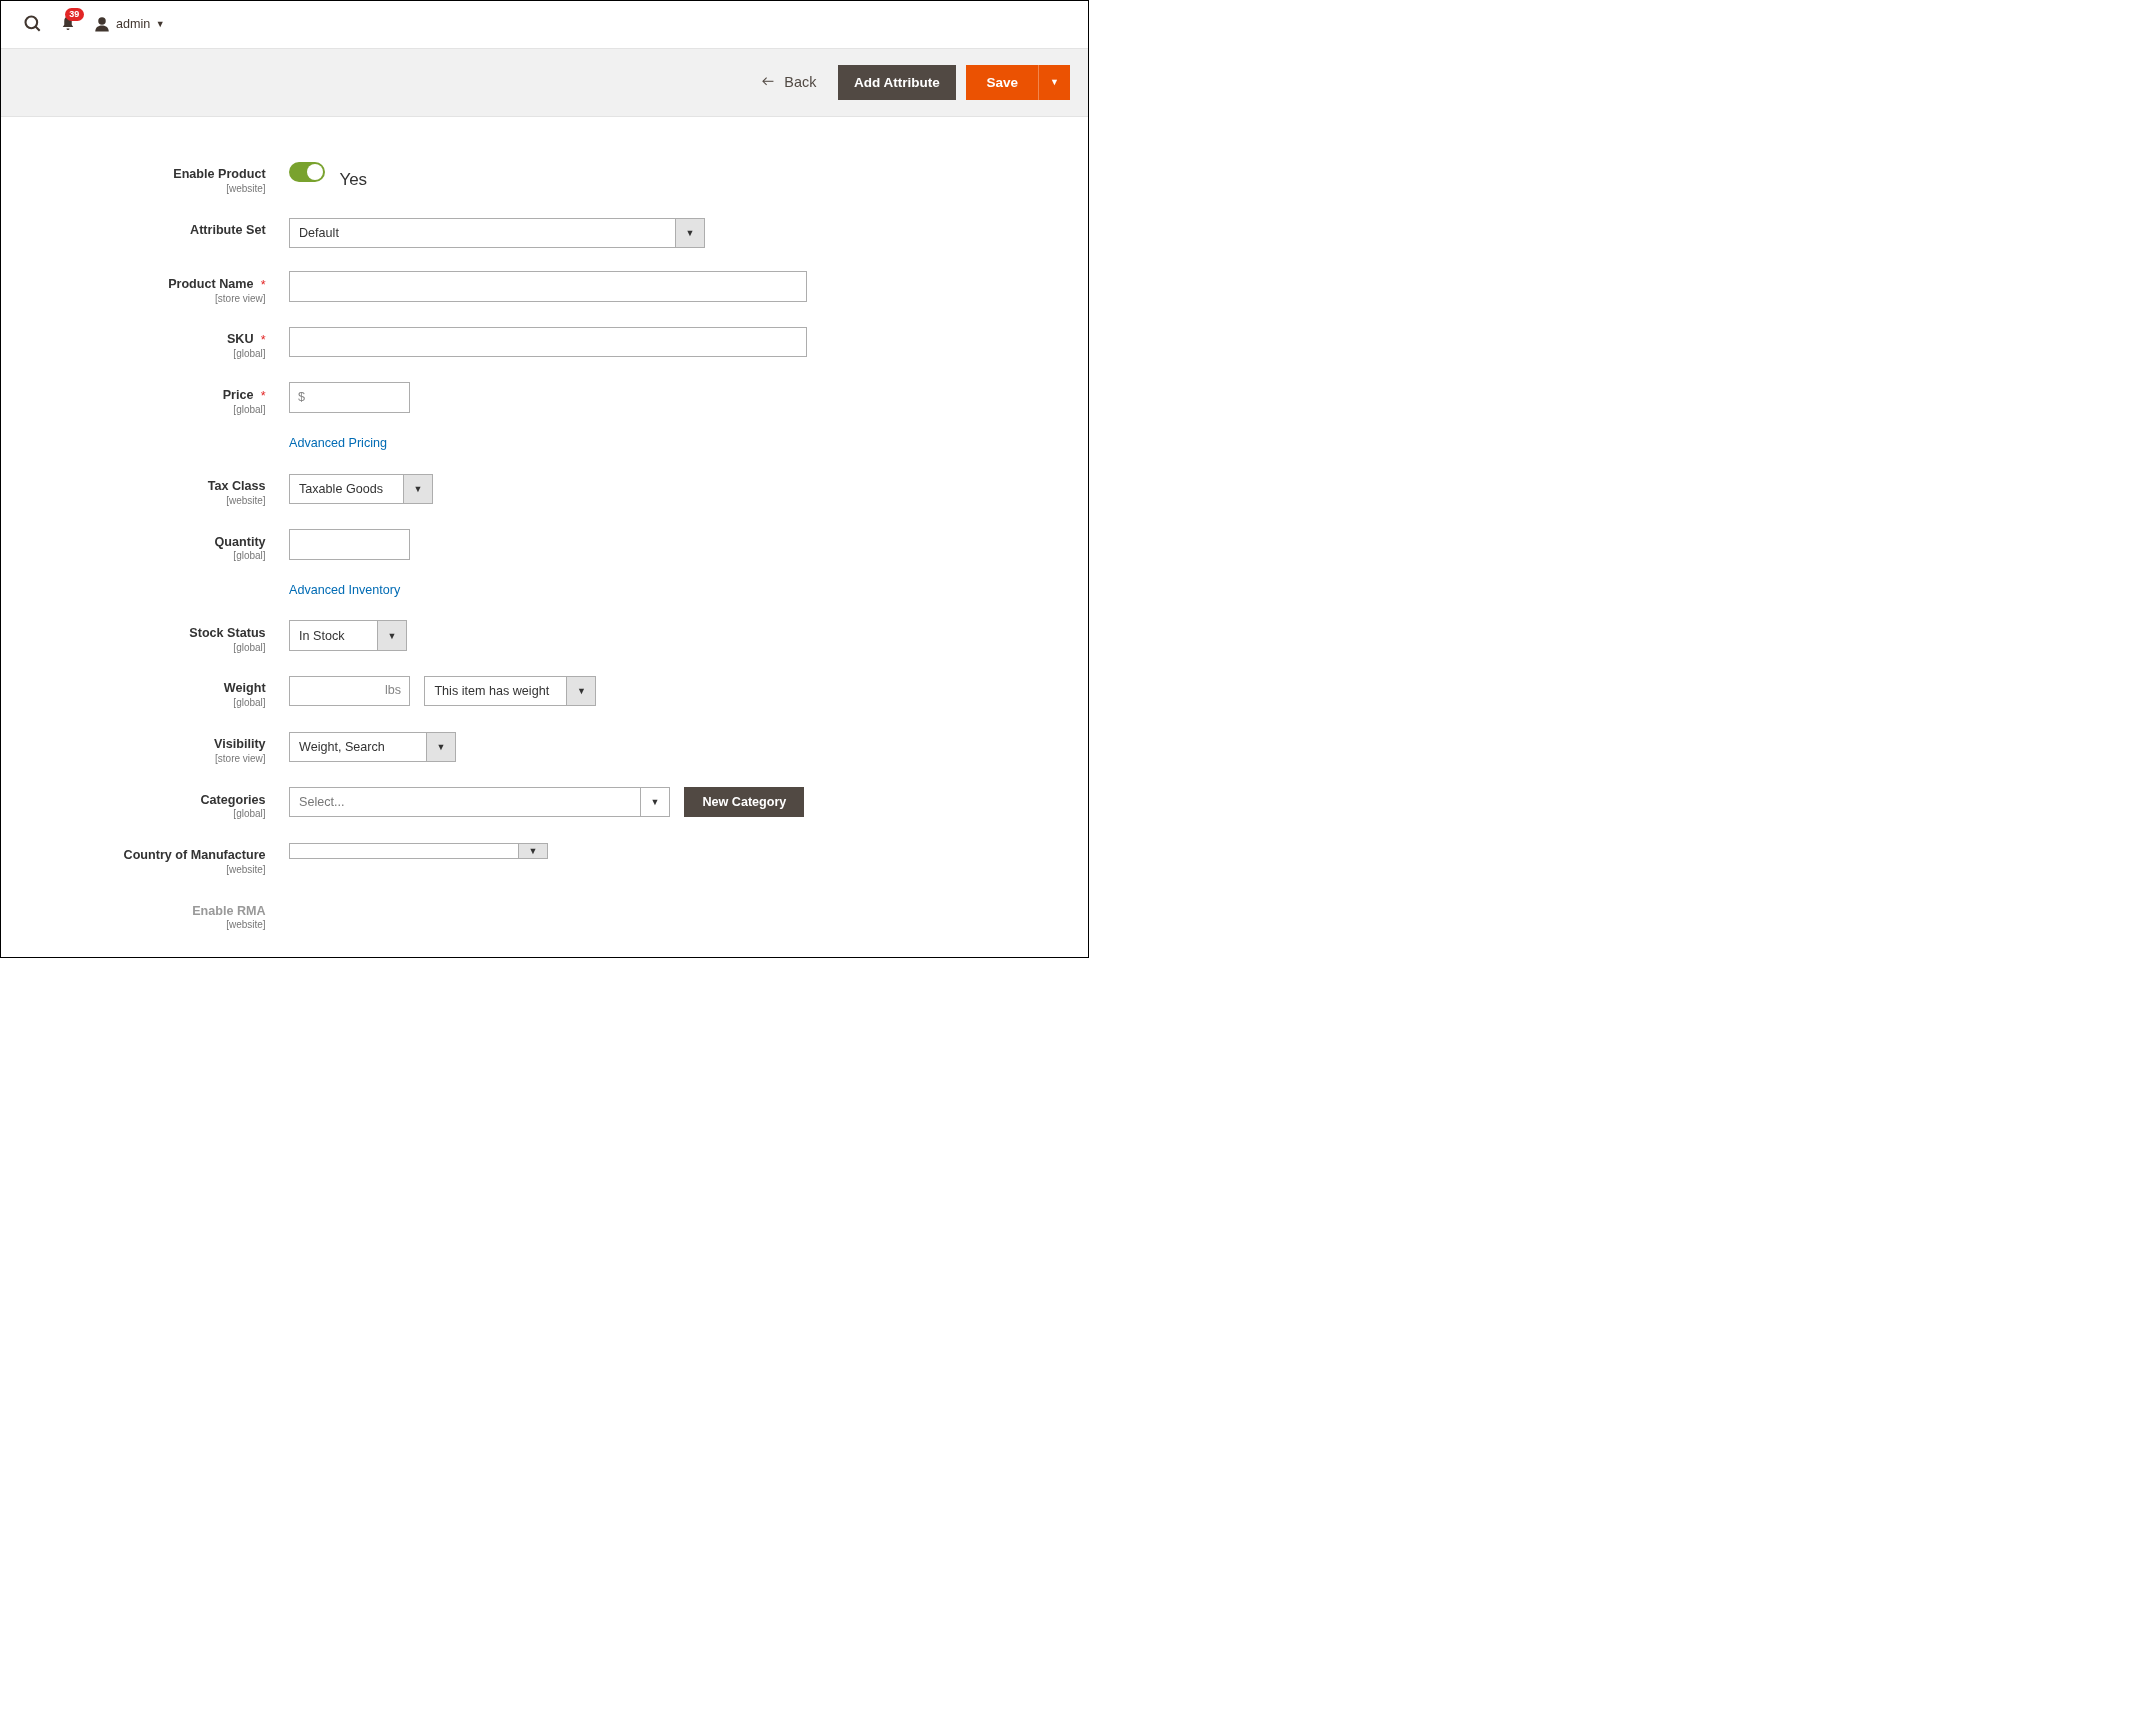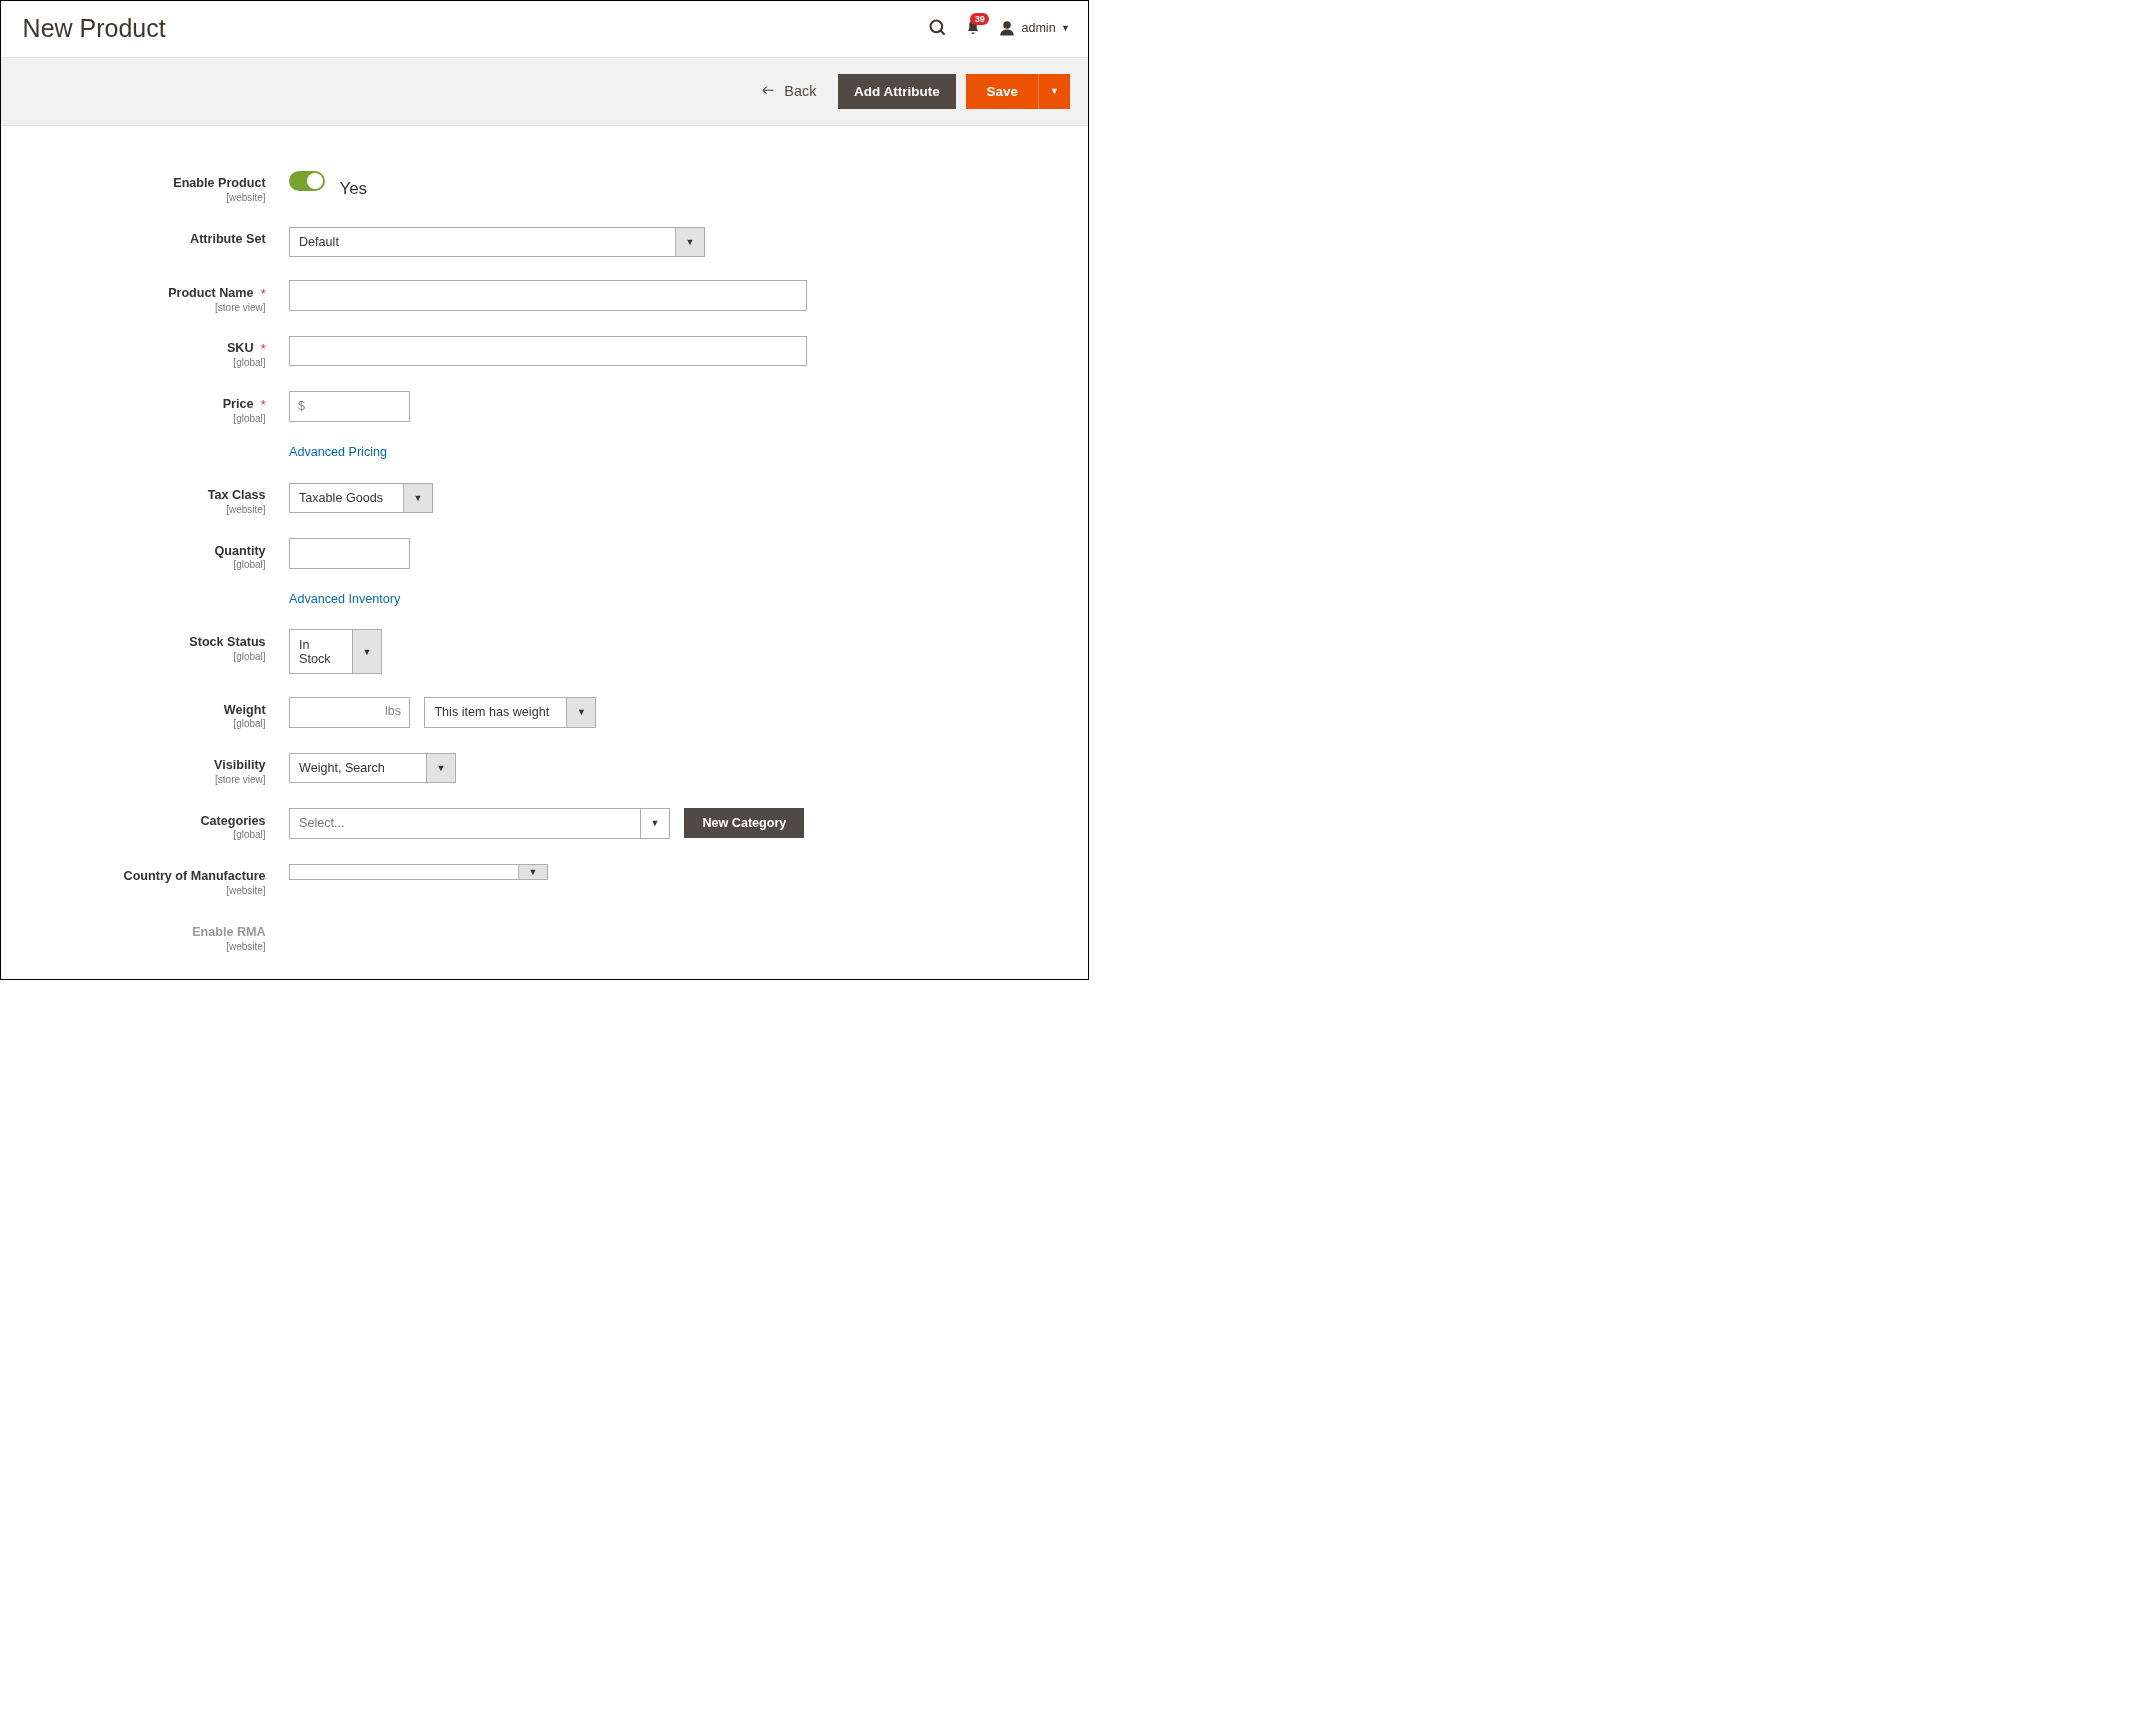--- a/index.html
+++ b/index.html
@@ -59,21 +59,20 @@
 .checkbox-wrap { display: flex; align-items: center; gap: 7.2px; }
 .checkbox { width: 14.4px; height: 14.4px; border: 0.9px solid #adadad; display: flex; align-items: center; justify-content: center; background: #fff; }
 .checkbox.checked::after { content: "✓"; font-size: 11.7px; color: #514943; line-height: 1; }
 .btn-newcat { background: #514943; color: #fff; border: none; padding: 8px 18px; font-size: 12.6px; font-weight: 600; cursor: pointer; }
 </style>
 </head>
 <body>
 
 <div class="container">
   <div class="header">
-    <h1 class="page-title">New Product</h1>
     <div class="header-actions">
       <span class="search-icon">
         <svg width="20" height="20" viewBox="0 0 24 24" fill="none" stroke="#41362f" stroke-width="2.5">
             <circle cx="10" cy="10" r="7"></circle>
             <line x1="20" y1="20" x2="15" y2="15"></line>
           </svg>
       </span>
       <span class="bell-wrapper">
         <span class="bell-icon">
           <svg width="18" height="20" viewBox="0 0 24 24" fill="#41362f">
@@ -202,21 +201,21 @@
         <span class="link">Advanced Inventory</span>
       </div>
     </div>
 
     <div class="form-row">
       <div class="label-col">
         <span class="label-text">Stock Status</span>
         <span class="scope">[global]</span>
       </div>
       <div class="field-col">
-        <div class="select-wrap" style="width:93px;">
+        <div class="select-wrap" style="width:118px;">
           <div class="select-value">In Stock</div>
           <div class="select-btn">
               <span class="tri">▼</span>
             </div>
         </div>
       </div>
     </div>
 
     <div class="form-row">
       <div class="label-col">

